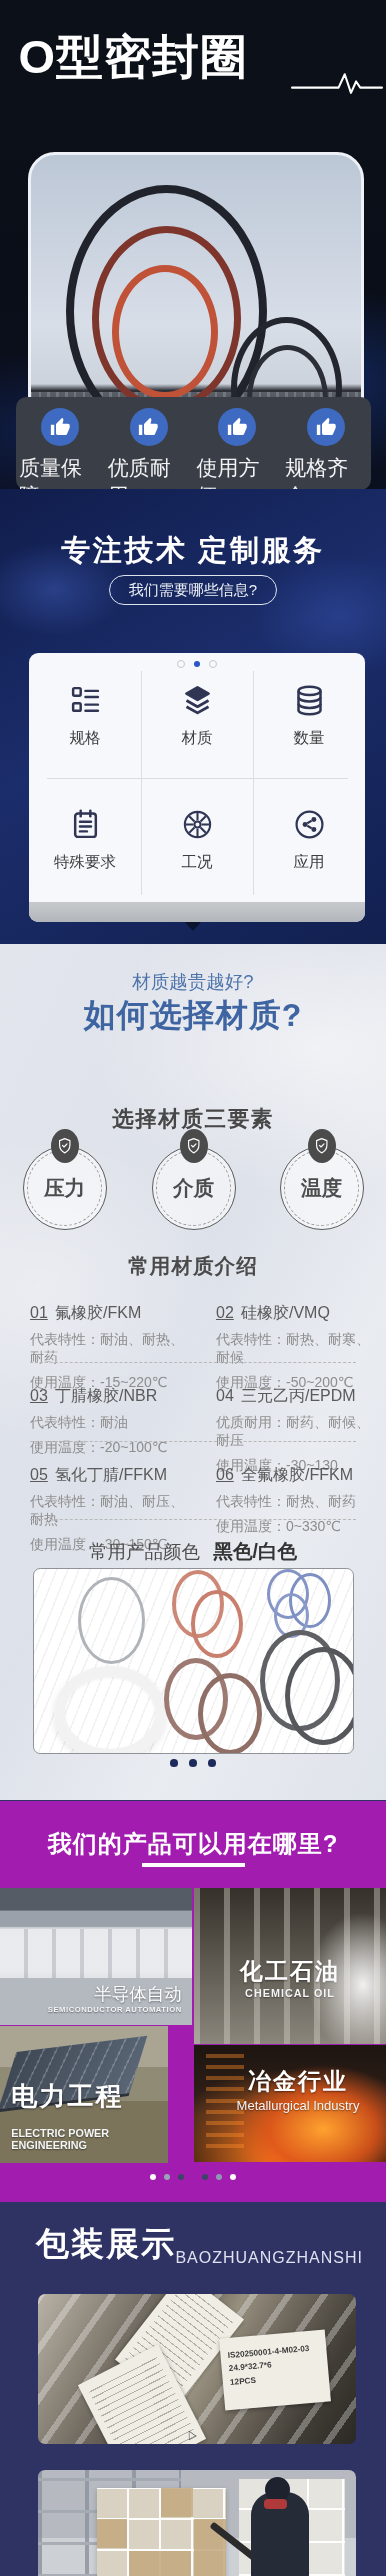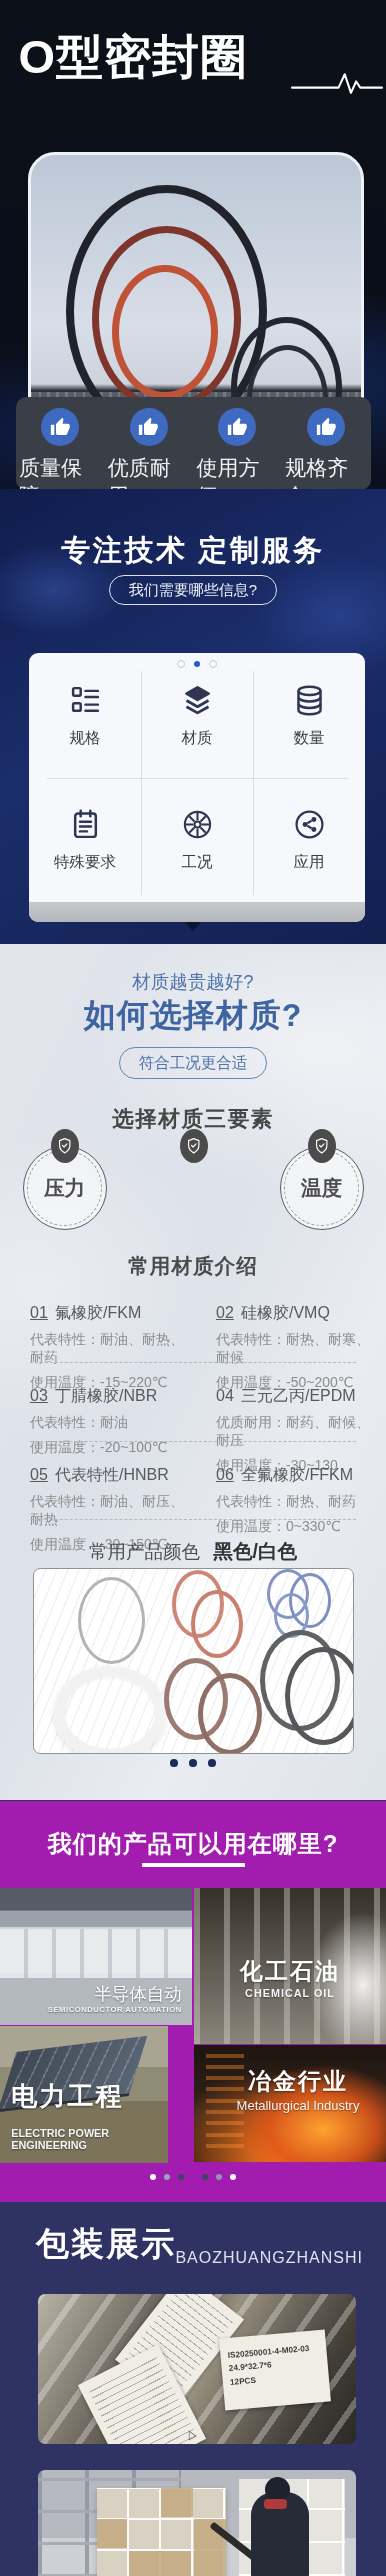--- a/index.html
+++ b/index.html
@@ -346,43 +346,43 @@
         <div class="clbl">工况</div>
       </div>
       <div class="card-base"></div>
     </div>
     <div class="abs down-arr"></div>
   </div>
 
   <div class="secC">
     <div class="abs ctr q1">材质越贵越好?</div>
     <div class="abs ctr q2">如何选择材质?</div>
-    <div class="abs ctr pill-wrapC">
-      <span class="pill pillC">符合工况更合适</span>
-    </div>
     <div class="abs ctr fac-title">选择材质三要素</div>
 
     <div class="factor f1">
       <span class="f-badge">
         <svg width="15.5" height="17.5" viewBox="0 0 24 26" fill="none" stroke="#ffffff" stroke-width="1.8" stroke-linejoin="round">
           <path d="M12 2l8 3v7c0 6-3.5 10-8 12-4.5-2-8-6-8-12V5z"></path>
             <path d="M8.5 12.5l2.4 2.4 4.6-4.8" stroke-linecap="round"></path>
         </svg>
       </span>
       <div class="f-circle">
           <span class="f-lbl">压力</span>
         </div>
     </div>
     <div class="factor f2">
       <span class="f-badge">
         <svg width="15.5" height="17.5" viewBox="0 0 24 26" fill="none" stroke="#ffffff" stroke-width="1.8" stroke-linejoin="round">
           <path d="M12 2l8 3v7c0 6-3.5 10-8 12-4.5-2-8-6-8-12V5z"></path>
             <path d="M8.5 12.5l2.4 2.4 4.6-4.8" stroke-linecap="round"></path>
         </svg>
       </span>
+      <div class="f-circle">
+          <span class="f-lbl">介质</span>
+        </div>
     </div>
     <div class="factor f3">
       <span class="f-badge">
         <svg width="15.5" height="17.5" viewBox="0 0 24 26" fill="none" stroke="#ffffff" stroke-width="1.8" stroke-linejoin="round">
           <path d="M12 2l8 3v7c0 6-3.5 10-8 12-4.5-2-8-6-8-12V5z"></path>
             <path d="M8.5 12.5l2.4 2.4 4.6-4.8" stroke-linecap="round"></path>
         </svg>
       </span>
       <div class="f-circle">
           <span class="f-lbl">温度</span>
@@ -409,21 +409,21 @@
       <div class="m-line">使用温度：-20~100℃</div>
     </div>
     <div class="m-item" style="left:216px;top:442px;">
       <div class="m-title"><span class="m-no">04</span><span>三元乙丙/EPDM</span></div>
       <div class="m-line">优质耐用：耐药、耐候、耐压</div>
       <div class="m-line">使用温度：-30~130</div>
     </div>
     <div class="dash" style="top:497px;"></div>
 
     <div class="m-item" style="left:30px;top:521px;">
-      <div class="m-title"><span class="m-no u">05</span><span>代表特性/HNBR</span></div>
+      <div class="m-title"><span class="m-no u">05</span><span>氢化丁腈/FFKM</span></div>
       <div class="m-line">代表特性：耐油、耐压、耐热</div>
       <div class="m-line">使用温度：-30~150℃</div>
     </div>
     <div class="m-item" style="left:216px;top:521px;">
       <div class="m-title"><span class="m-no u">06</span><span>全氟橡胶/FFKM</span></div>
       <div class="m-line">代表特性：耐热、耐药</div>
       <div class="m-line">使用温度：0~330℃</div>
     </div>
     <div class="dash" style="top:575px;"></div>
 

